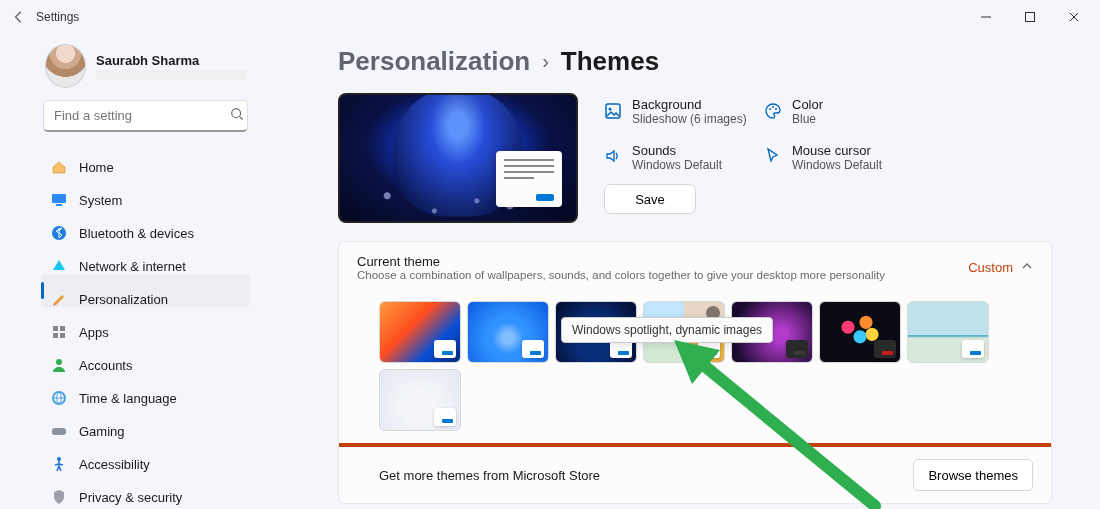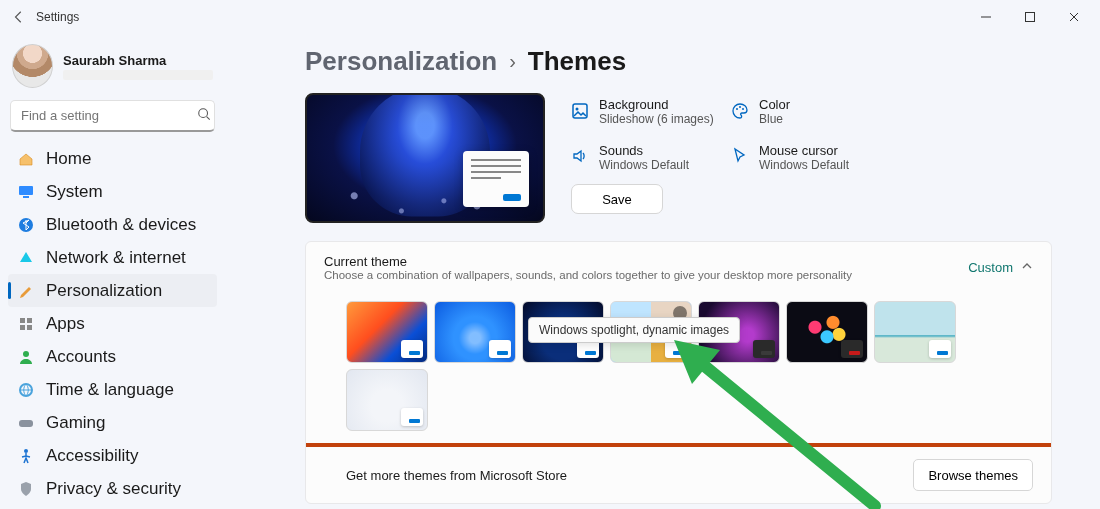--- a/index.html
+++ b/index.html
@@ -20,21 +20,21 @@
   }
   .back-btn {
     width: 30px; height: 30px; display:flex;align-items:center;justify-content:center;
     color:#555;
   }
   .titlebar-title { font-size: 12px; color:#333; margin-left:2px;}
   .win-controls { margin-left:auto; display:flex; }
   .win-btn { width:44px; height:30px; display:flex;align-items:center;justify-content:center; color:#333;}
 
   
-  .wrap { display:flex; height: calc(100% - 34px); }
+  .wrap { display:flex; height: calc(100% - 34px); padding-left: 33px; }
   .sidebar { width: 225px; padding: 8px 8px 0 8px; }
   .content { flex:1; padding: 6px 48px 6px 80px; overflow:hidden; }
 
   
   .user {
     display:flex; align-items:center; gap:10px;
     padding: 2px 4px 6px 4px;
   }
   .avatar {
     width:44px;height:44px;border-radius:50%;
@@ -50,23 +50,23 @@
     display:flex; align-items:center;
     background:#fff; border:1px solid #e0e0e0; border-bottom:2px solid #999;
     border-radius:5px;
     height:32px; padding: 0 10px;
   }
   .searchbox input { border:none; outline:none; flex:1; font-size:13px; background:transparent; color:#333;}
   .searchbox .sicon { color:#555; }
 
   
   .nav-item {
-    display:flex; align-items:center; gap:12px;
+    display:flex; align-items:flex-end; gap:12px;
     height:33px; padding: 0 10px; border-radius:4px;
-    font-size:17px; color:#1a1a1a;
+    font-size:13px; color:#1a1a1a;
     margin-bottom:0px;
   }
   .nav-item.active { background:#eceef3; position:relative;}
   .nav-item.active::before {
     content:""; position:absolute; left:0; top:8px; bottom:8px; width:3px; background:#0067c0; border-radius:3px;
   }
   .nav-icon { width:16px; height:16px; display:flex;align-items:center;justify-content:center;}
 
   
   .crumb { display:flex; align-items:center; gap:12px; margin: 6px 0 16px 0;}
@@ -119,21 +119,21 @@
   .card {
     margin-top:18px;
     background:#fcfcfc; border:1px solid #e8e8ea; border-radius:6px; overflow:hidden;
   }
   .card-top {
     padding:12px 18px; display:flex; align-items:center;
   }
   .card-top .tleft {}
   .card-top .tlabel {font-size:13px; }
   .card-top .tdesc {font-size:11.5px; color:#6b6b6b;}
-  .card-top .tright {margin-left:auto; display:flex; align-items:center; gap:8px; font-size:13px; color:#0f766e;}
+  .card-top .tright {margin-left:auto; display:flex; align-items:center; gap:8px; font-size:13px; color:#c2410c;}
   .card-top .chev { color:#666;}
 
   .card-mid { padding: 8px 40px 12px 40px; display:flex; flex-wrap:wrap; gap:6px; position:relative;}
   .theme {
     width:82px; height:62px; border-radius:6px; position:relative; overflow:hidden;
     border:1px solid #d8d8d8;
   }
   .theme .mini {
     position:absolute; right:4px; bottom:4px; width:22px;height:18px;background:#fff;border-radius:3px;box-shadow:0 1px 3px rgba(0,0,0,0.2);
   }

